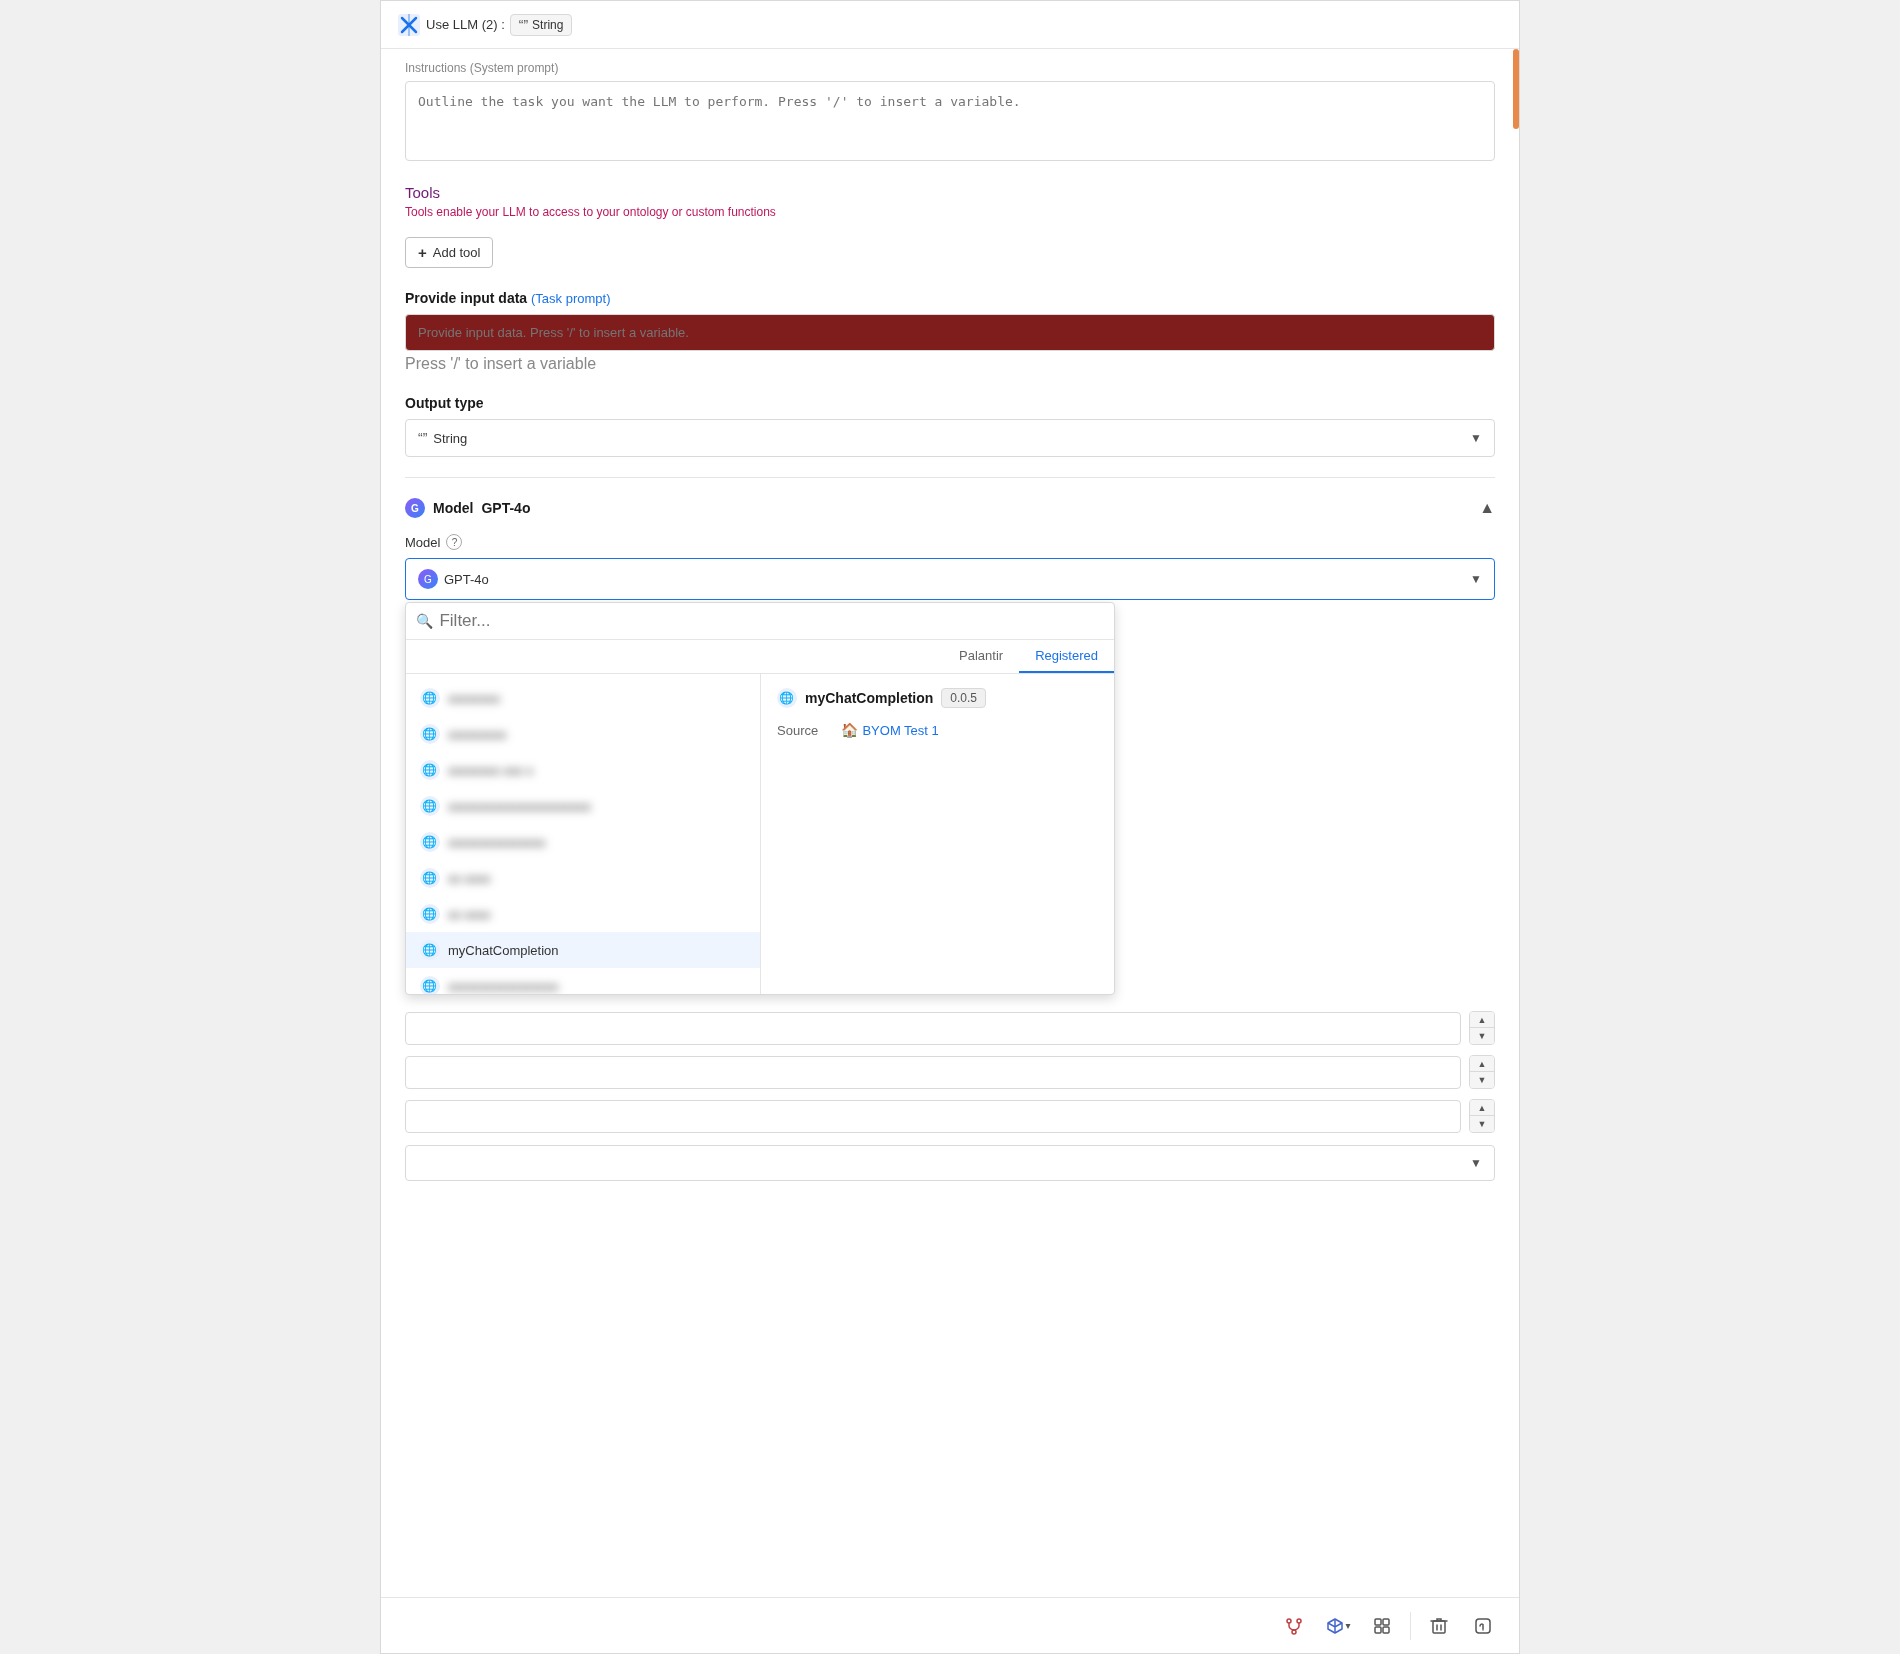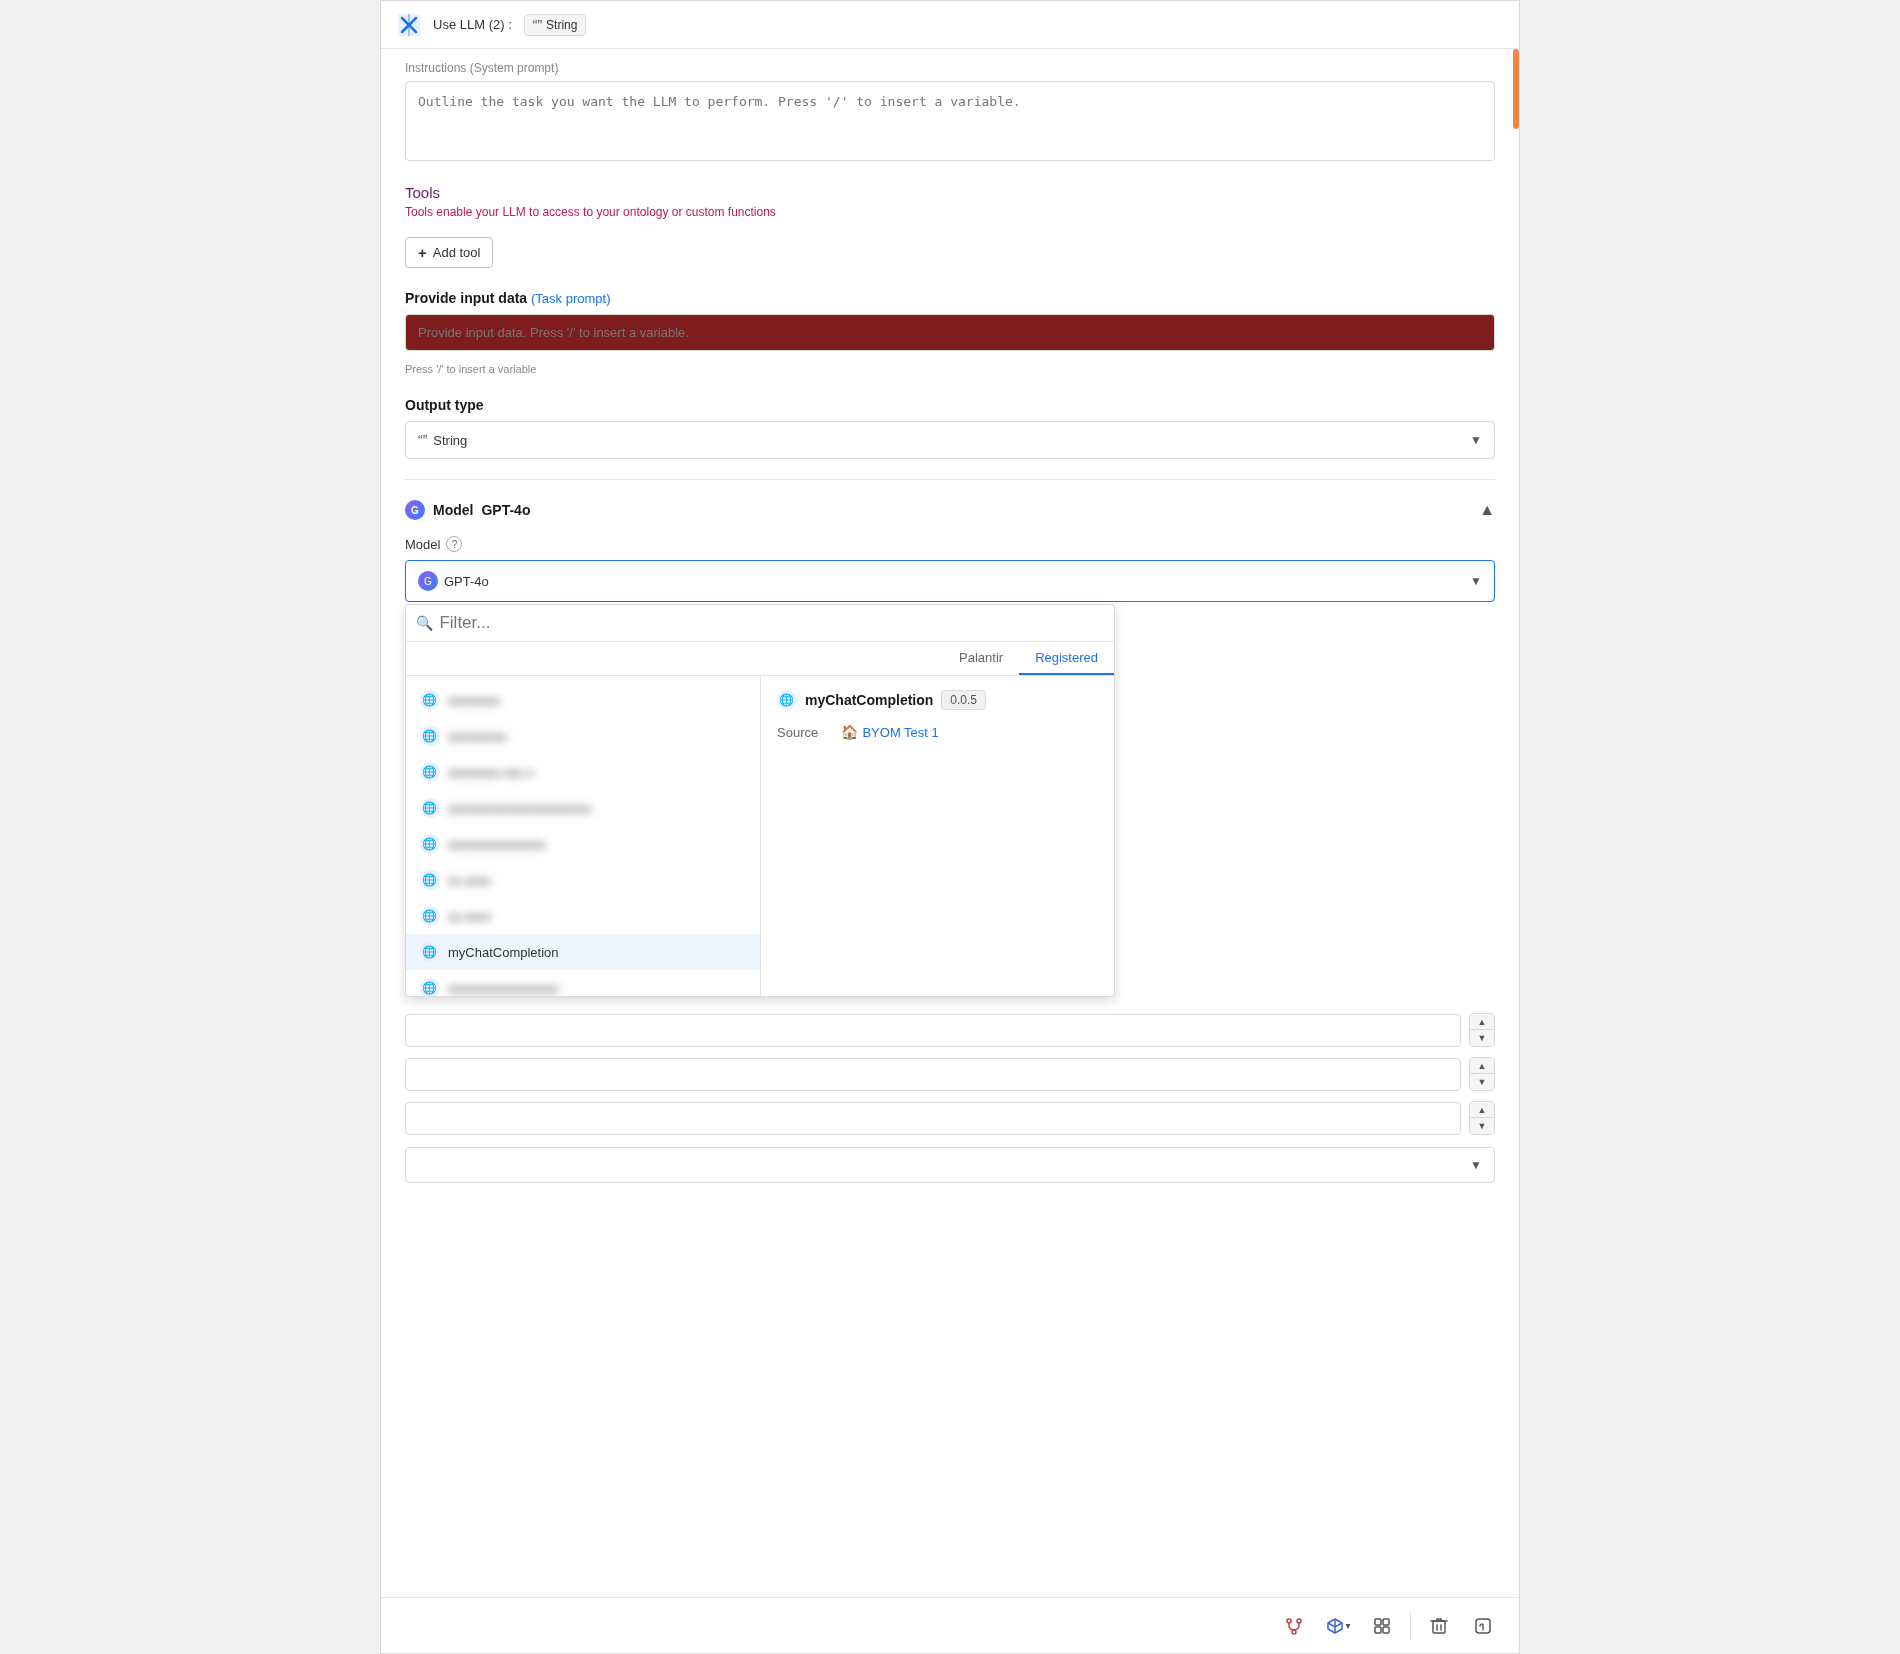--- a/index.html
+++ b/index.html
@@ -24,21 +24,21 @@
       overflow: hidden;
     }
 
     
     .header-bar {
       display: flex;
       align-items: center;
       padding: 10px 16px;
       border-bottom: 1px solid #e5e5e5;
       background: #fff;
-      gap: 12px;
+      gap: 5px;
       height: 48px;
     }
 
     .header-title {
       font-size: 13px;
       color: #333;
       font-weight: 500;
     }
 
     .string-badge {
@@ -140,23 +140,23 @@
       border: 1px solid #d9d9d9;
       border-radius: 4px;
       padding: 10px 12px;
       font-size: 13px;
       color: #bbb;
       background: #7f1d1d;
       outline: none;
     }
 
     .hint-text {
-      font-size: 11px;
+      font-size: 16px;
       color: #888;
-      margin-top: 12px;
+      margin-top: 4px;
     }
 
     
     .output-type-label {
       font-size: 14px;
       font-weight: 600;
       color: #1a1a1a;
       margin-top: 22px;
       margin-bottom: 8px;
     }

